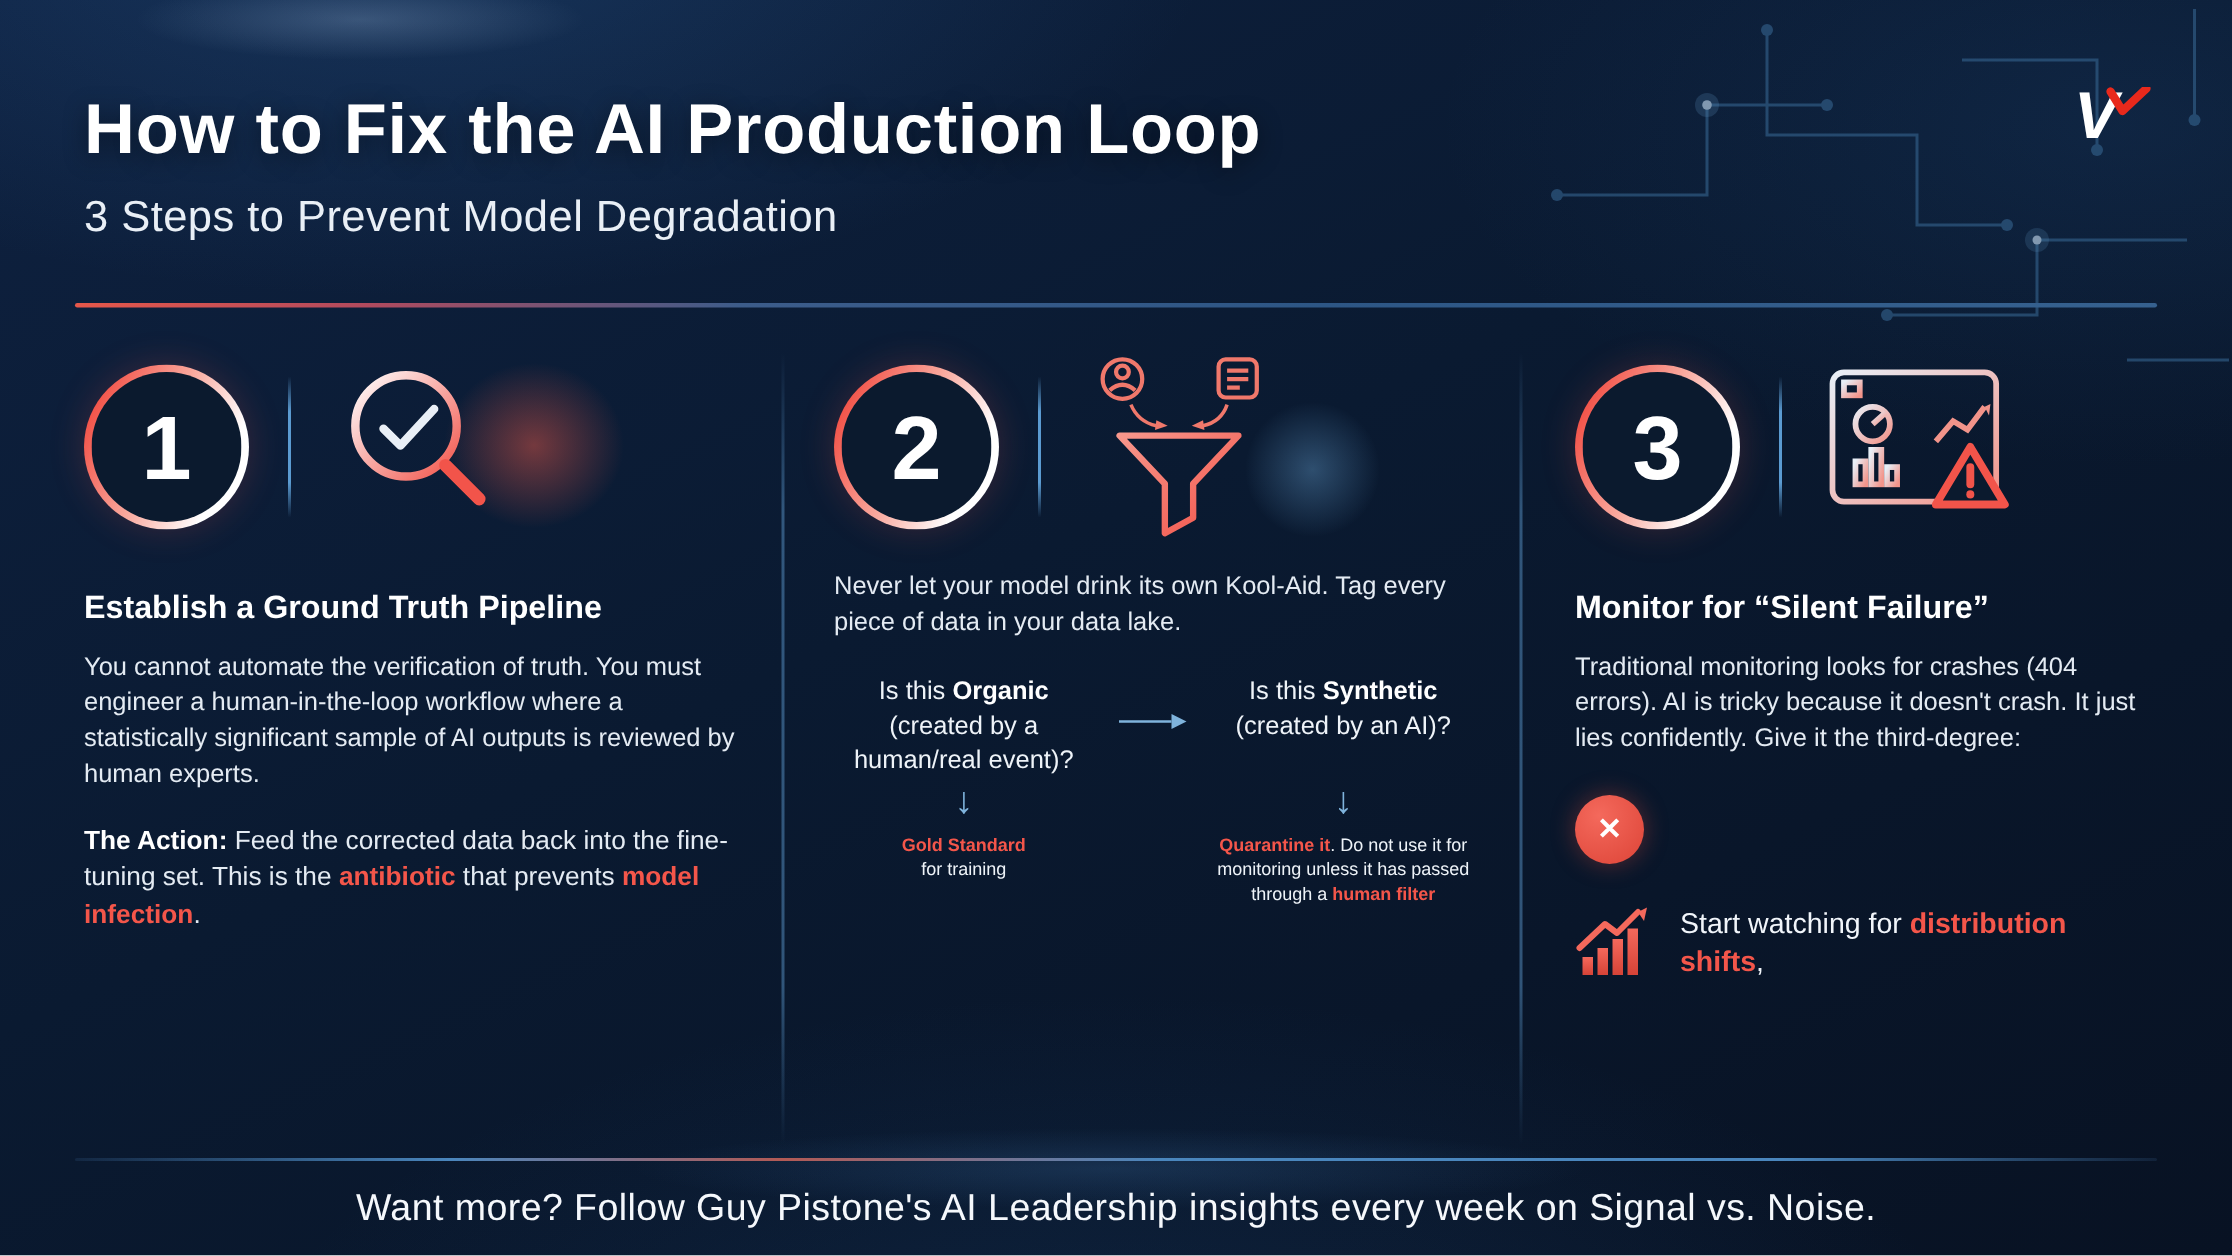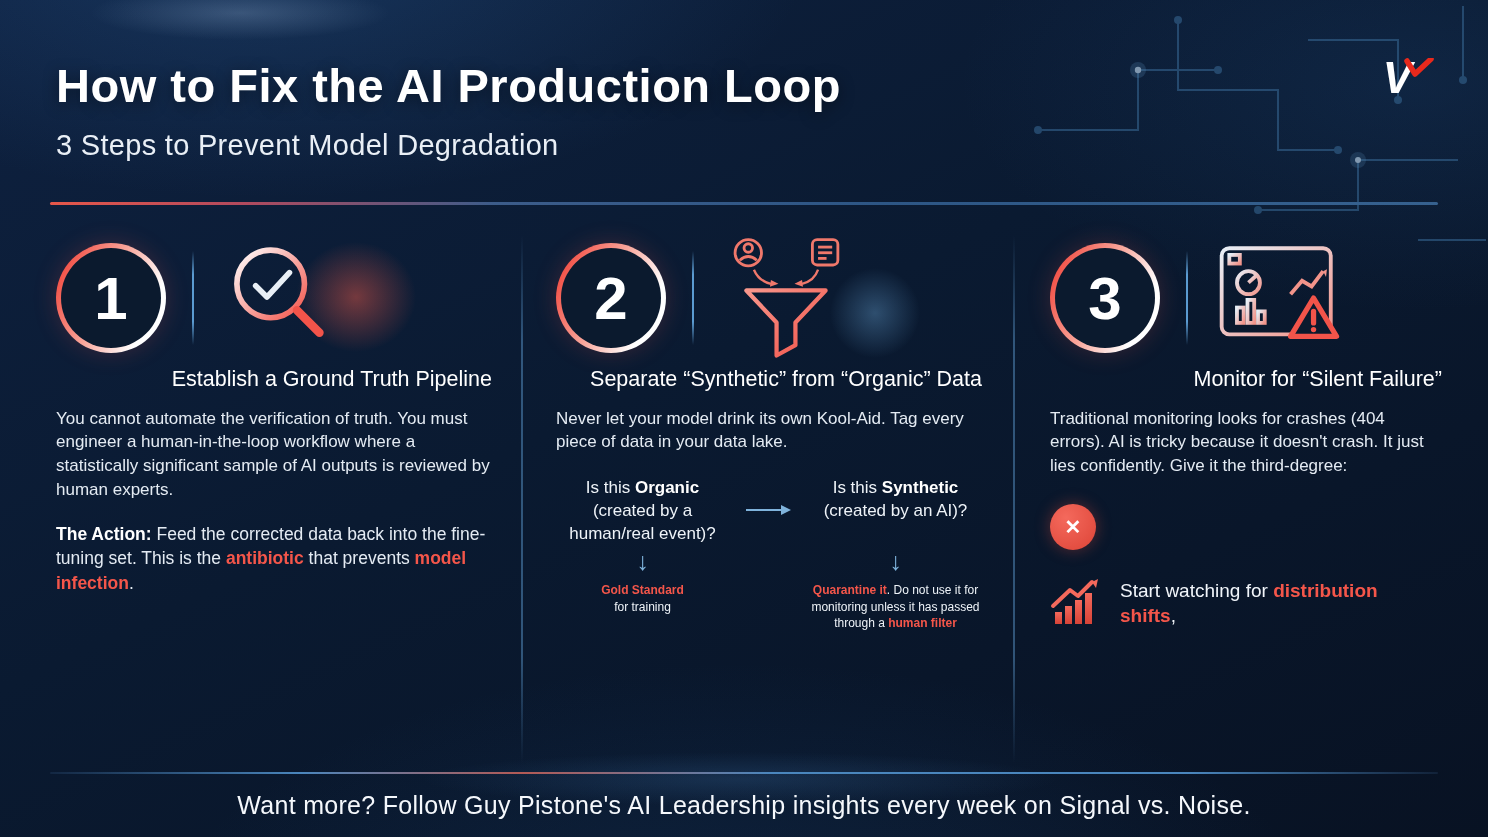--- a/index.html
+++ b/index.html
@@ -61,21 +61,21 @@
     border:5px solid transparent;
     background: linear-gradient(#0b1a2e,#0b1a2e) padding-box,
                 linear-gradient(115deg, #f2544a 12%, #f9a79c 46%, #ffffff 78%) border-box;
     display:flex; align-items:center; justify-content:center;
     box-shadow:0 0 24px rgba(242,84,74,.20); }
   .num { font-size:60px; font-weight:700; color:#ffffff; }
   .step-sep { width:2px; height:94px; flex:0 0 auto;
     background:linear-gradient(180deg, rgba(91,155,209,0), #5b9bd1 25%, #5b9bd1 75%, rgba(91,155,209,0)); }
   .step-icon { flex:0 0 auto; display:flex; align-items:center; }
 
-  .step-heading { font-size:21.5px; font-weight:400; color:#ffffff; line-height:1.28;text-align:right; }
+  .step-heading { margin-top:26px; font-size:21.5px; font-weight:700; color:#ffffff; line-height:1.28; }
   .step-body { margin-top:13px; font-size:17px; line-height:1.4; color:#e4ebf3; }
   .para { margin-top:20px; font-size:17.5px; line-height:1.4; color:#e4ebf3; }
   .b { font-weight:700; color:#ffffff; }
   .hl { font-weight:700; color:#f4564a; }
 
   
   .flow { margin-top:22px; display:grid; grid-template-columns:1fr 48px 1fr; column-gap:16px;
           text-align:center; color:#eef3f8; }
   .flow-q { font-size:17px; line-height:1.36; }
   .h-arrow { align-self:center; justify-self:center; }
@@ -199,21 +199,20 @@
           <g stroke="#f0786b" stroke-width="2.5" fill="none">
             <path d="M36 40 q5 12 18 15"></path>
             <path d="M104 40 q-4 12 -17 15"></path>
           </g>
           <path d="M54 51 l8 4 -9 3 z" fill="#f0786b"></path>
           <path d="M87 51 l-8 4 9 3 z" fill="#f0786b"></path>
           <path d="M28 62 h84 l-32 34 v24 l-20 11 v-35 z" stroke="url(#funGrad)" stroke-width="4.5" fill="none" stroke-linejoin="round"></path>
         </svg>
       </div>
     </div>
-    <div class="step-heading">Separate “Synthetic” from “Organic” Data</div>
     <div class="step-body">Never let your model drink its own Kool-Aid. Tag every piece of data in your data lake.</div>
 
     <div class="flow">
       <div class="flow-q">
         <span>Is this </span><span class="b">Organic</span><span> (created by a human/real event)?</span>
       </div>
       <div class="h-arrow">
         <svg width="46" height="12" viewBox="0 0 46 12">
           <line x1="0" y1="6" x2="35" y2="6" stroke="#7fb3dc" stroke-width="1.8"></line>
           <path d="M35 1 l10 5 -10 5 z" fill="#7fb3dc"></path>

